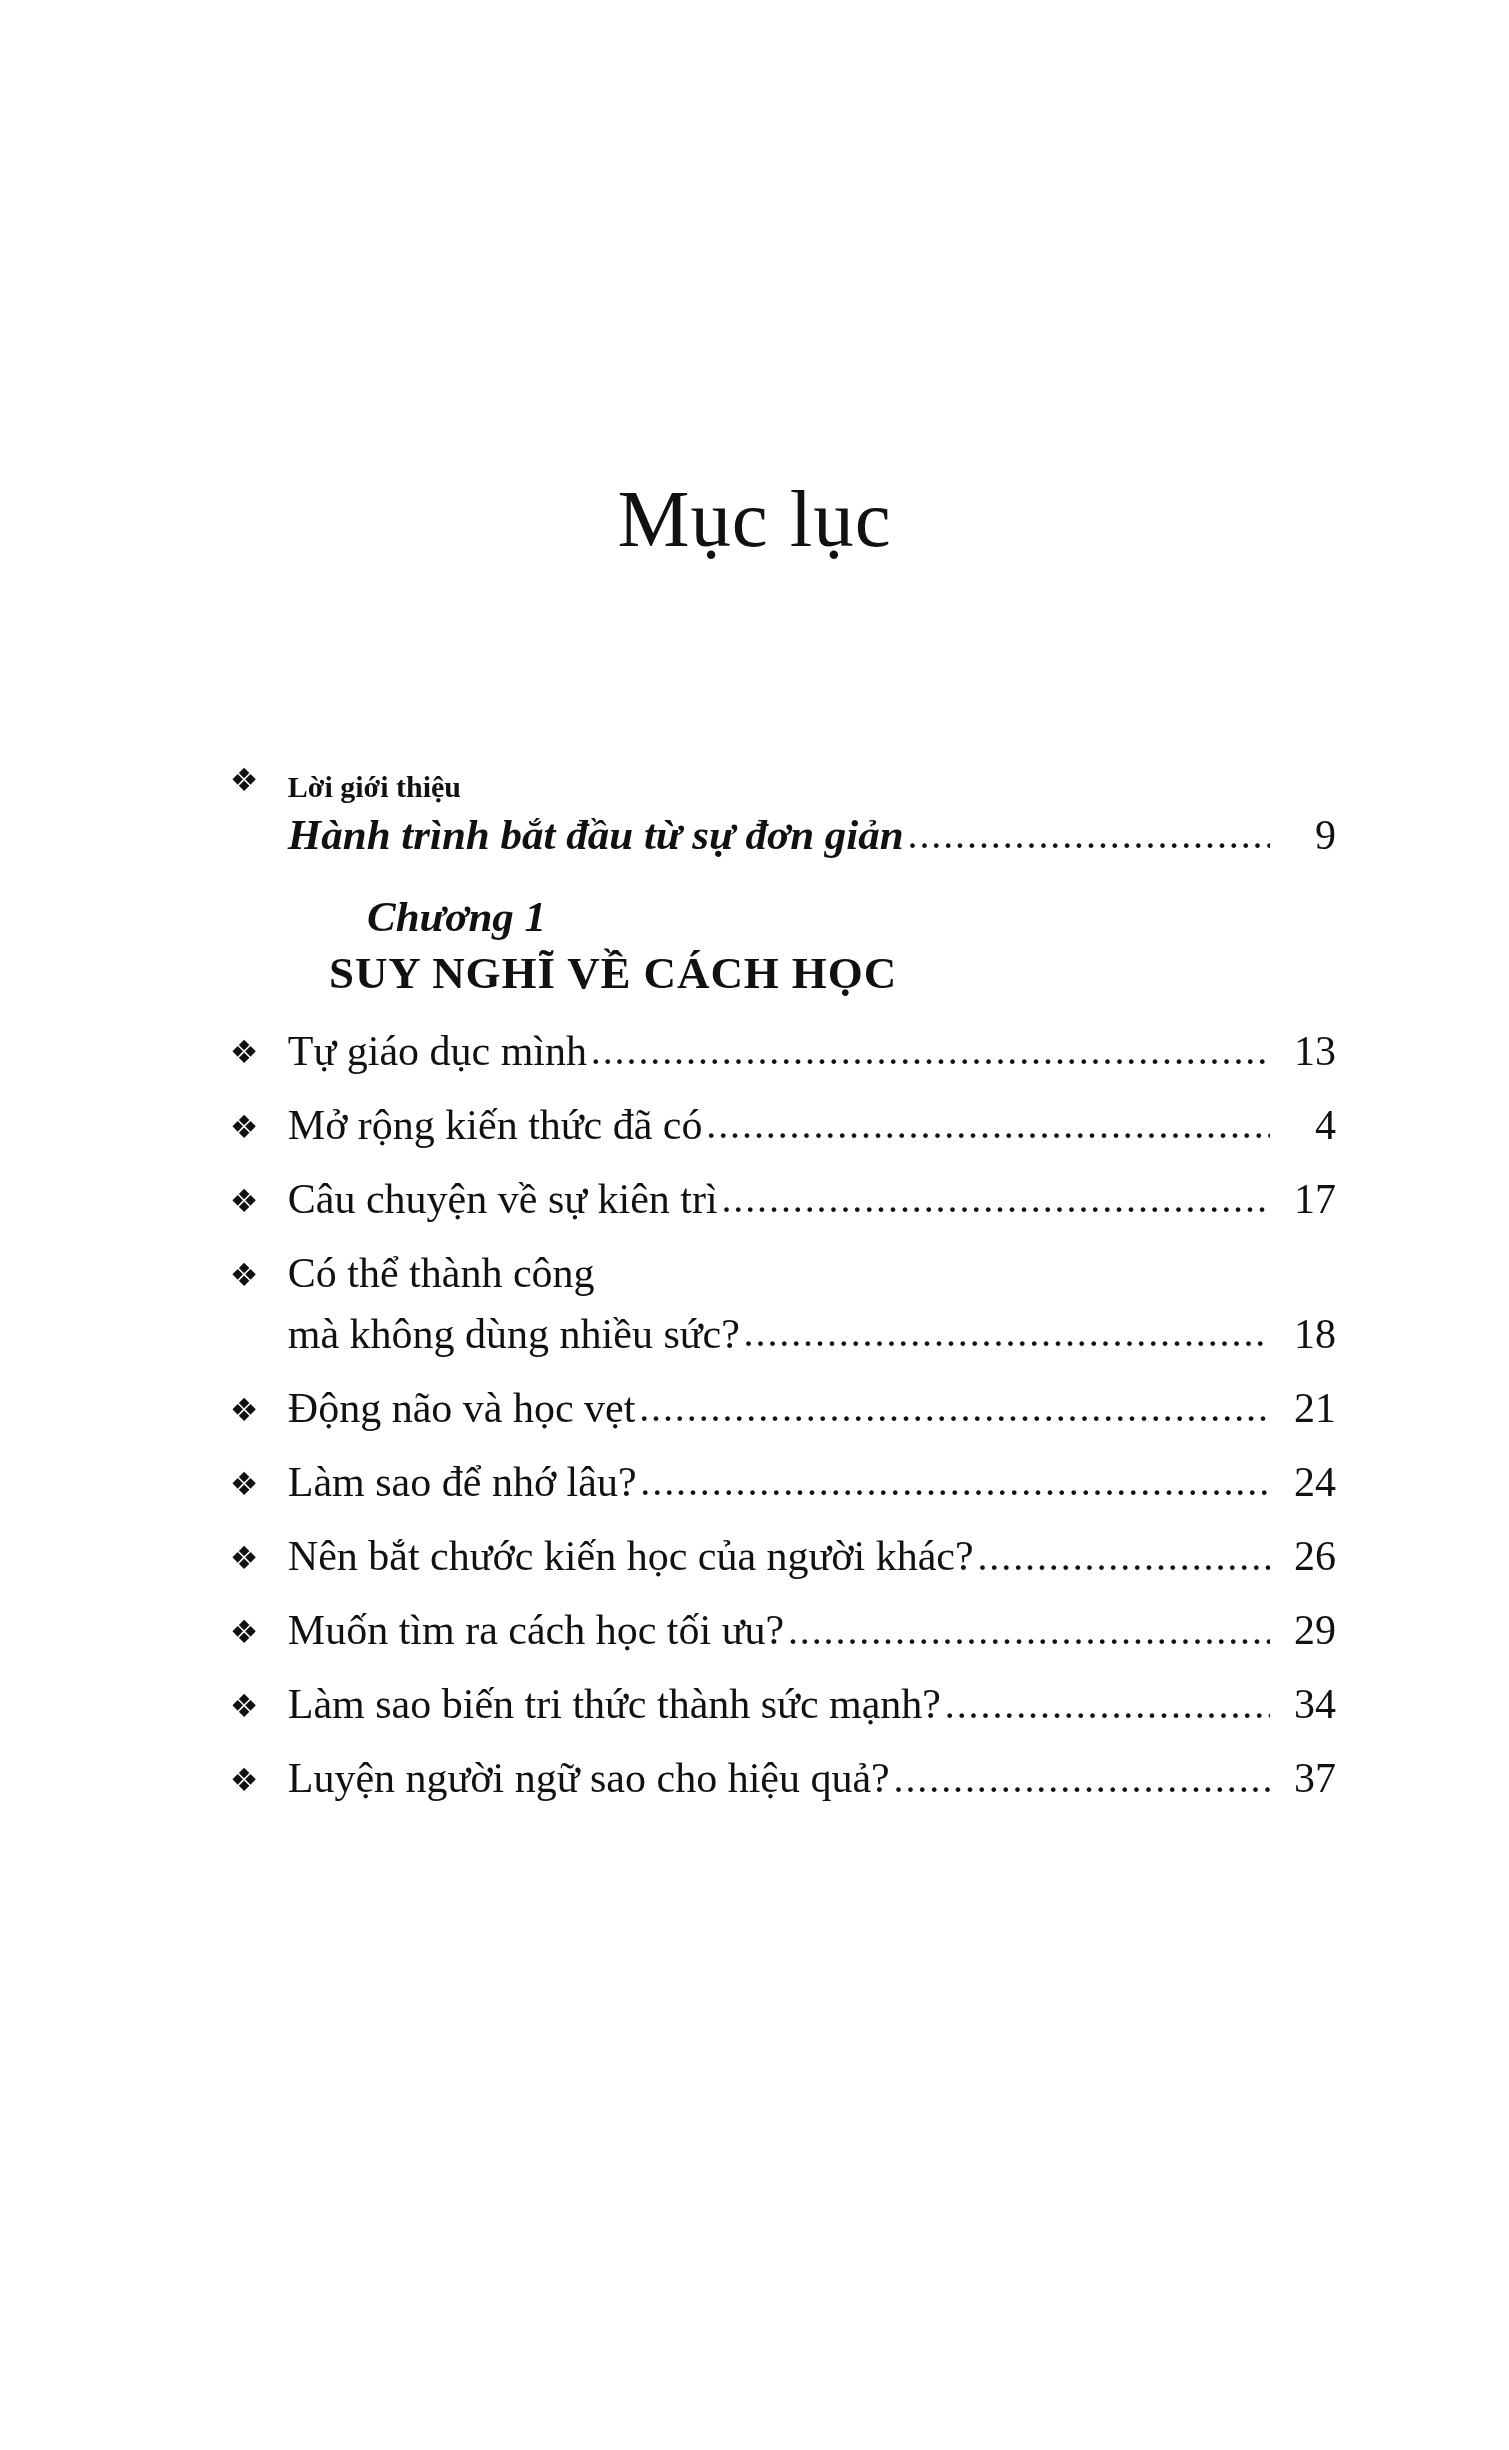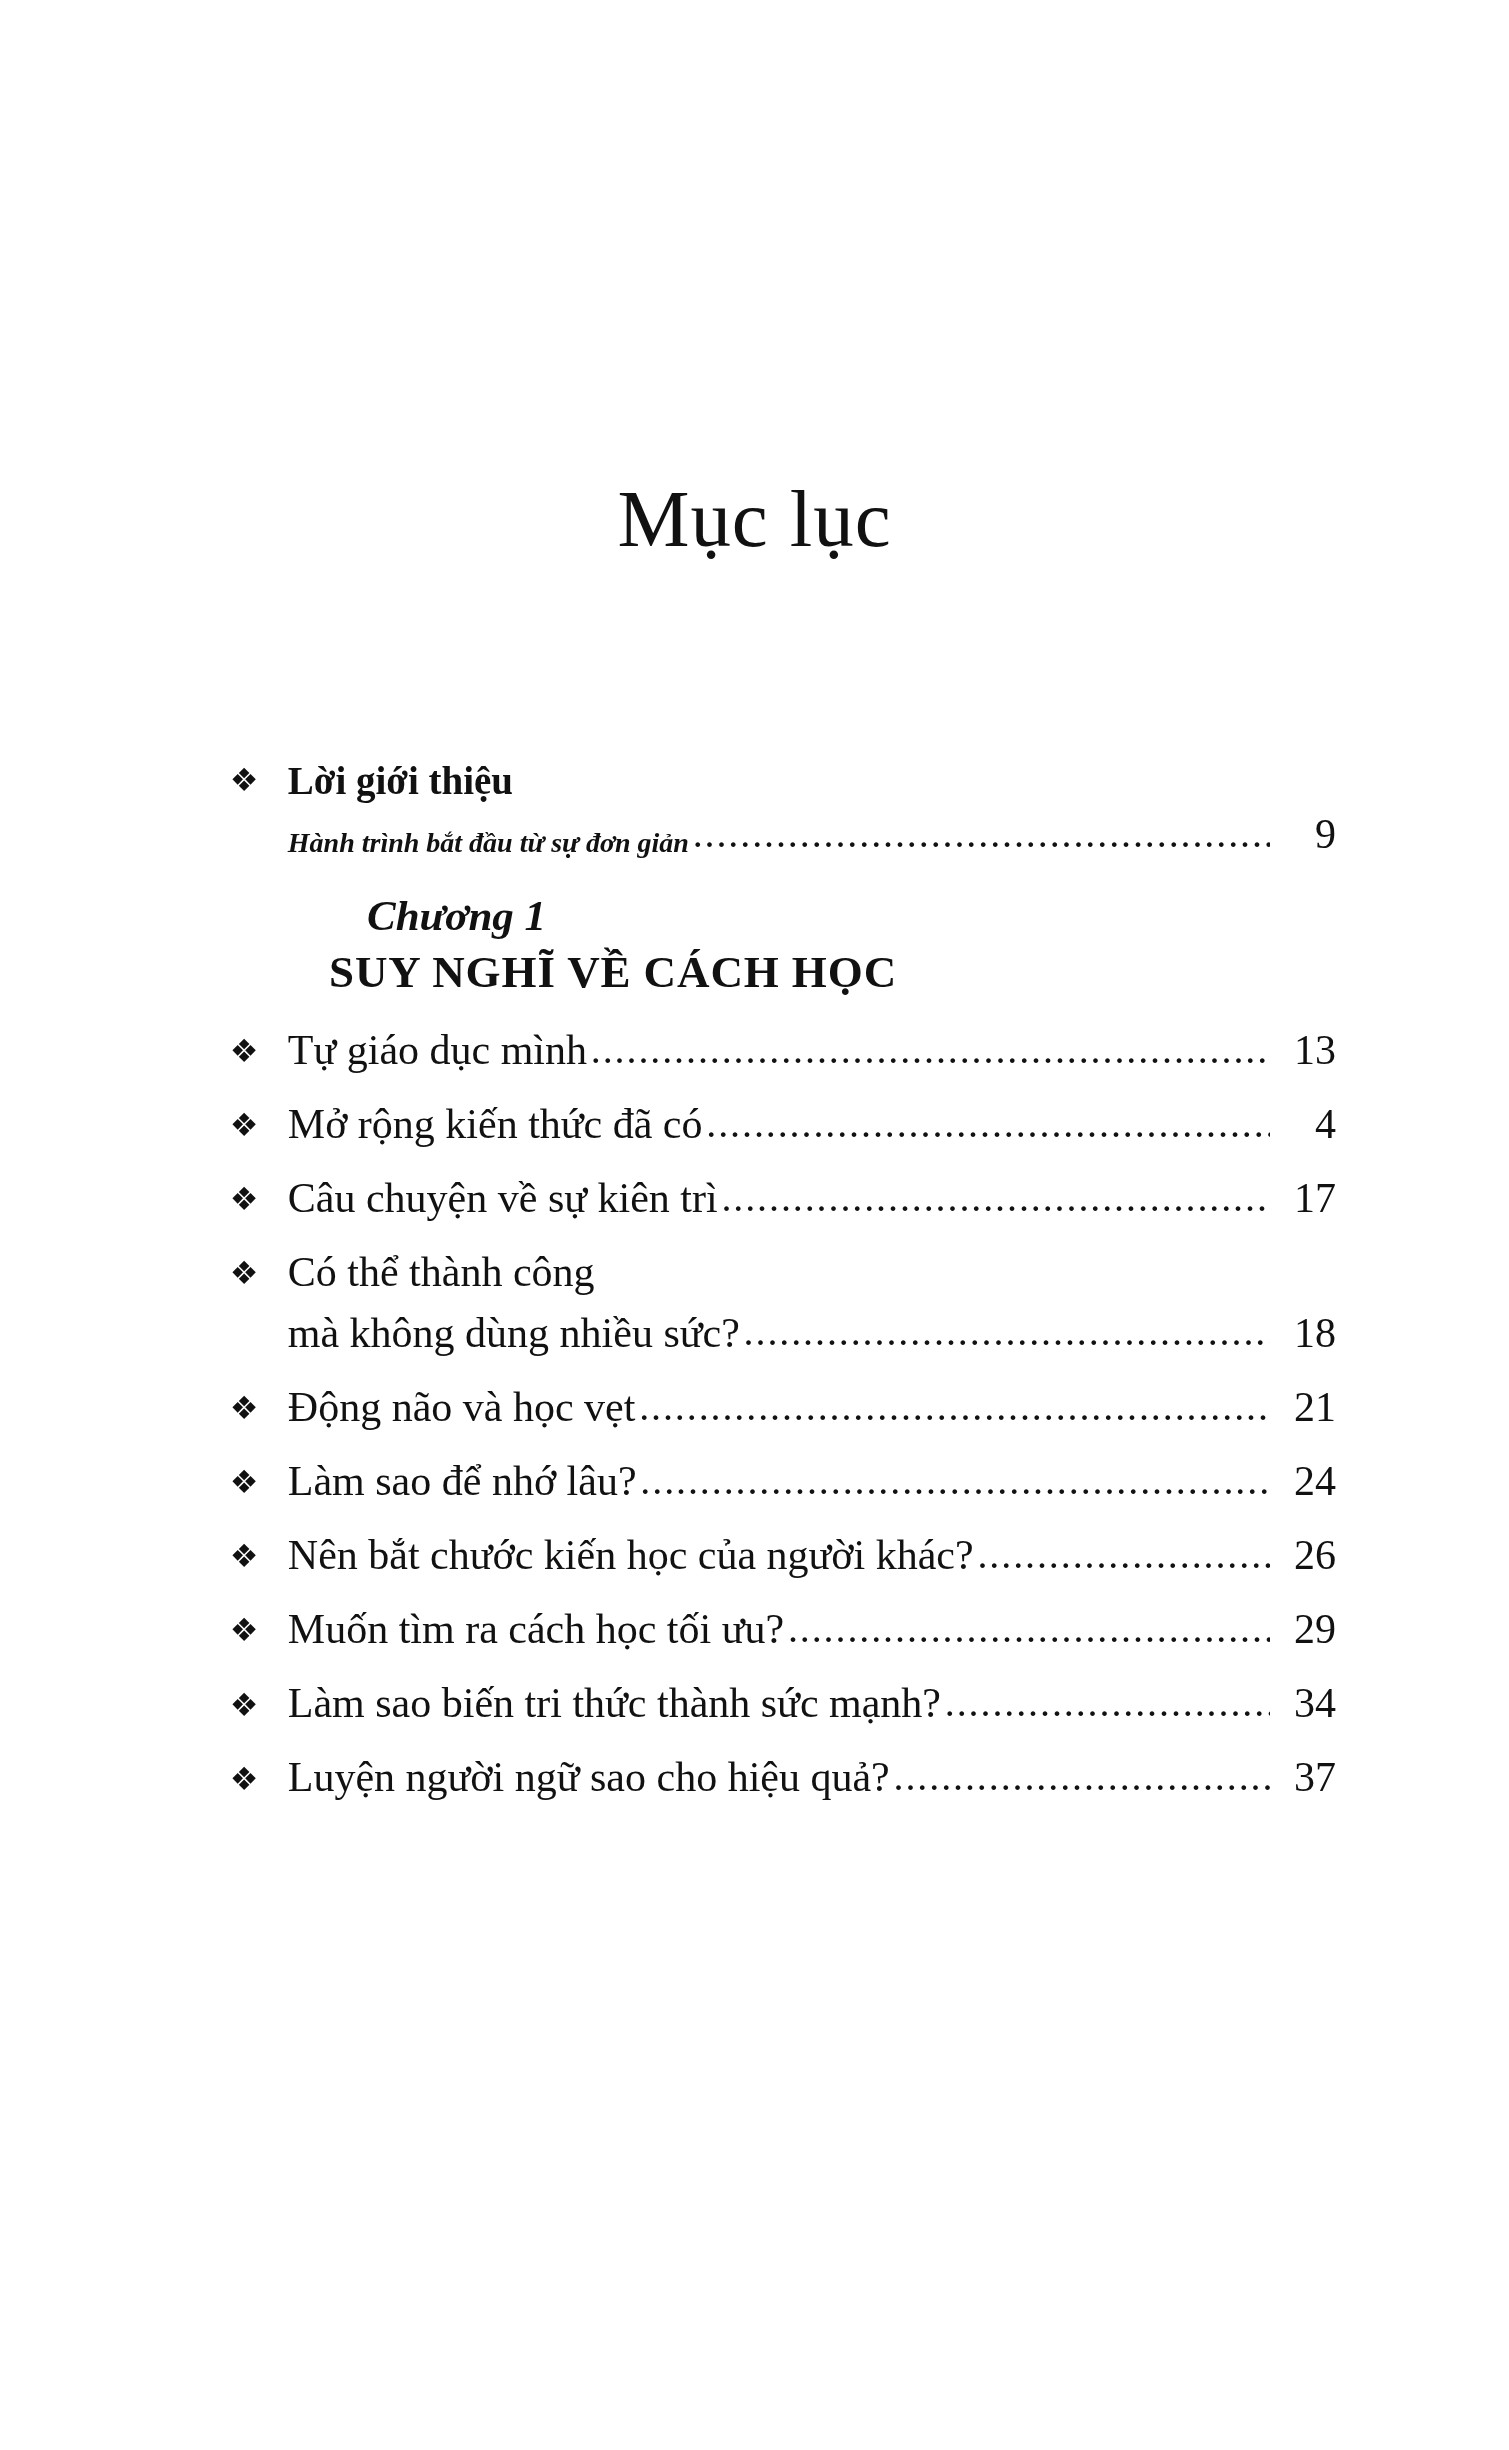--- a/index.html
+++ b/index.html
@@ -83,27 +83,27 @@
     flex: 0 0 auto;
     font-size: 42px;
     padding-left: 5.6px;
     text-align: right;
     min-width: 60px;
   }
 
   
   .group-head {
     font-weight: bold;
-    font-size: 39px;
+    font-size: 30px;
   }
 
   .italic-bold {
     font-style: italic;
     font-weight: bold;
-    font-size: 28px;
+    font-size: 43px;
   }
 
   .chapter-label {
     font-style: italic;
     font-weight: bold;
     font-size: 43px;
     margin-left: 141px;
     margin-top: 32px;
     margin-bottom: 5.6px;
   }

